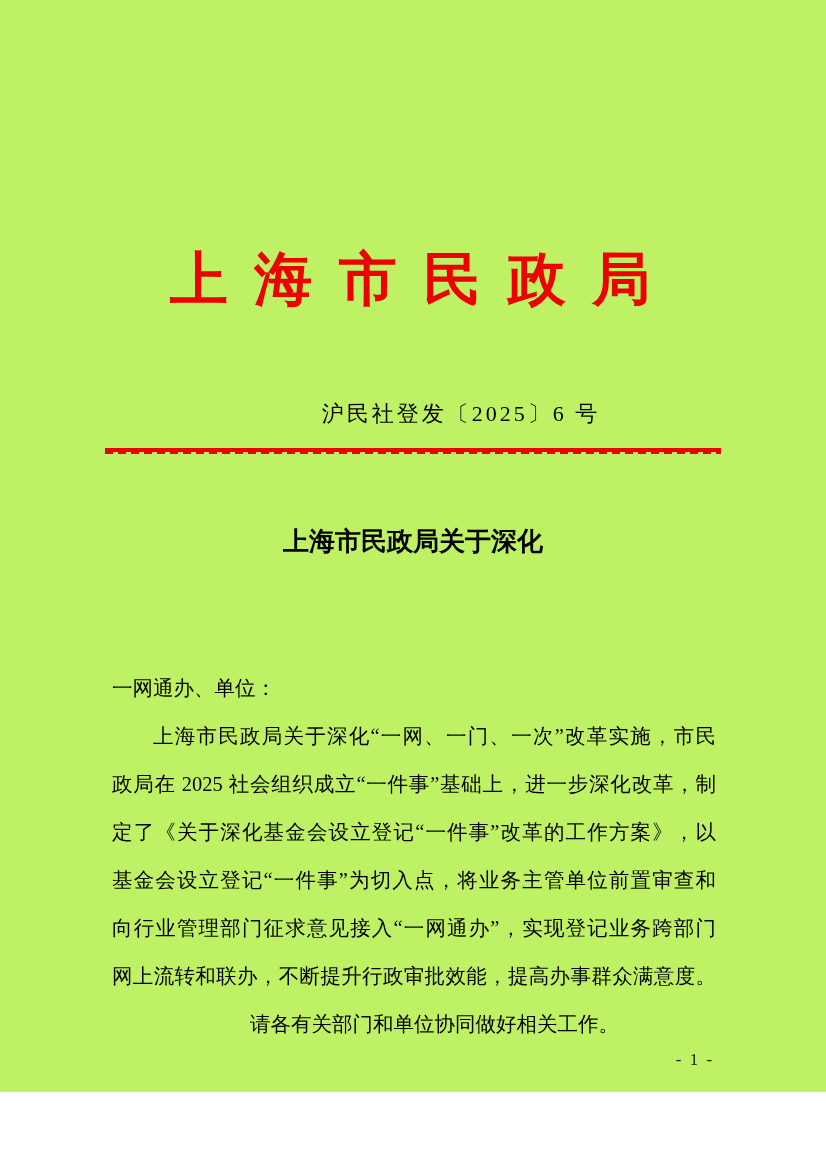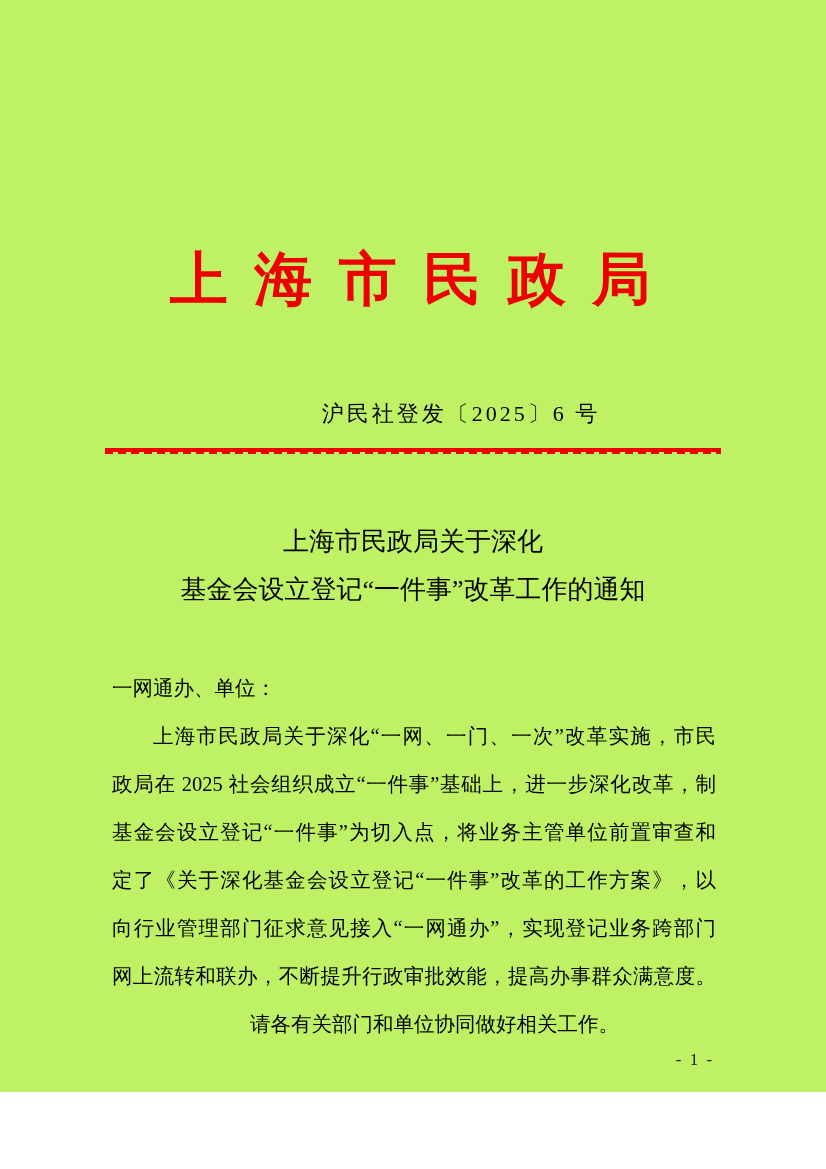--- a/index.html
+++ b/index.html
@@ -57,21 +57,21 @@
     height: 2px;
     background: repeating-linear-gradient(90deg, var(--accent) 0 8px, transparent 8px 13px);
   }
   .doc-title {
     position: absolute;
     top: 518px;
     left: 0;
     width: 100%;
     text-align: center;
     font-size: 26px;
-    font-weight: normal;
+    font-weight: bold;
     line-height: 48px;
     color: #000000;
   }
   .body-text {
     position: absolute;
     top: 664px;
     left: 112px;
     width: 604px;
     font-size: 20.5px;
     line-height: 48px;
@@ -107,29 +107,28 @@
 
   <div class="doc-number">沪民社登发〔2025〕6 号</div>
 
   <div class="red-rule">
     <div class="rule-solid"></div>
     <div class="rule-dashes"></div>
   </div>
 
   <div class="doc-title">
     <div>上海市民政局关于深化</div>
-    <div>基金会设立登记“一件事”改革工作的通知</div>
   </div>
 
   <div class="body-text">
     <div class="line">一网通办、单位：</div>
     <div class="line just indent">上海市民政局关于深化“一网、一门、一次”改革实施，市民</div>
     <div class="line just">政局在 2025 社会组织成立“一件事”基础上，进一步深化改革，制</div>
+    <div class="line just">定了《关于深化基金会设立登记“一件事”改革的工作方案》，以</div>
     <div class="line just">基金会设立登记“一件事”为切入点，将业务主管单位前置审查和</div>
-    <div class="line just">定了《关于深化基金会设立登记“一件事”改革的工作方案》，以</div>
     <div class="line just">向行业管理部门征求意见接入“一网通办”，实现登记业务跨部门</div>
     <div class="line just">网上流转和联办，不断提升行政审批效能，提高办事群众满意度。</div>
     <div class="line indent">请各有关部门和单位协同做好相关工作。</div>
   </div>
 
   <div class="page-number">- 1 -</div>
 
 </div>
 
 </body></html>

